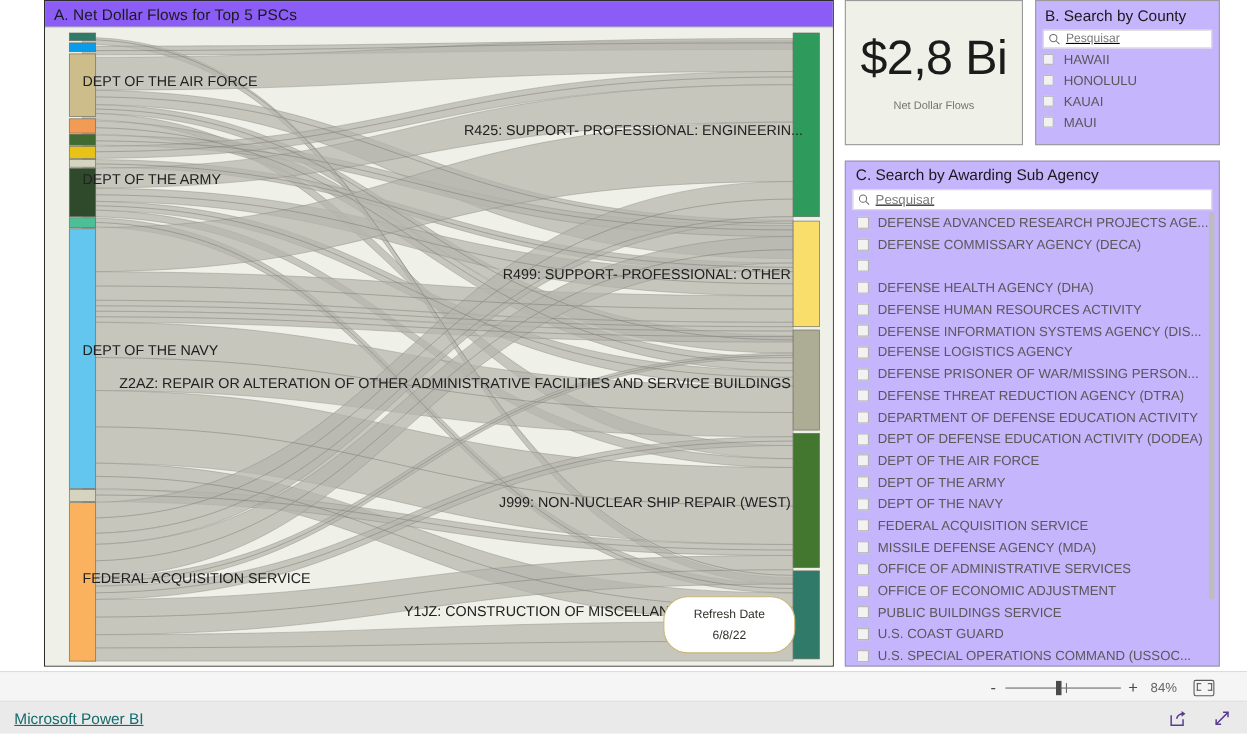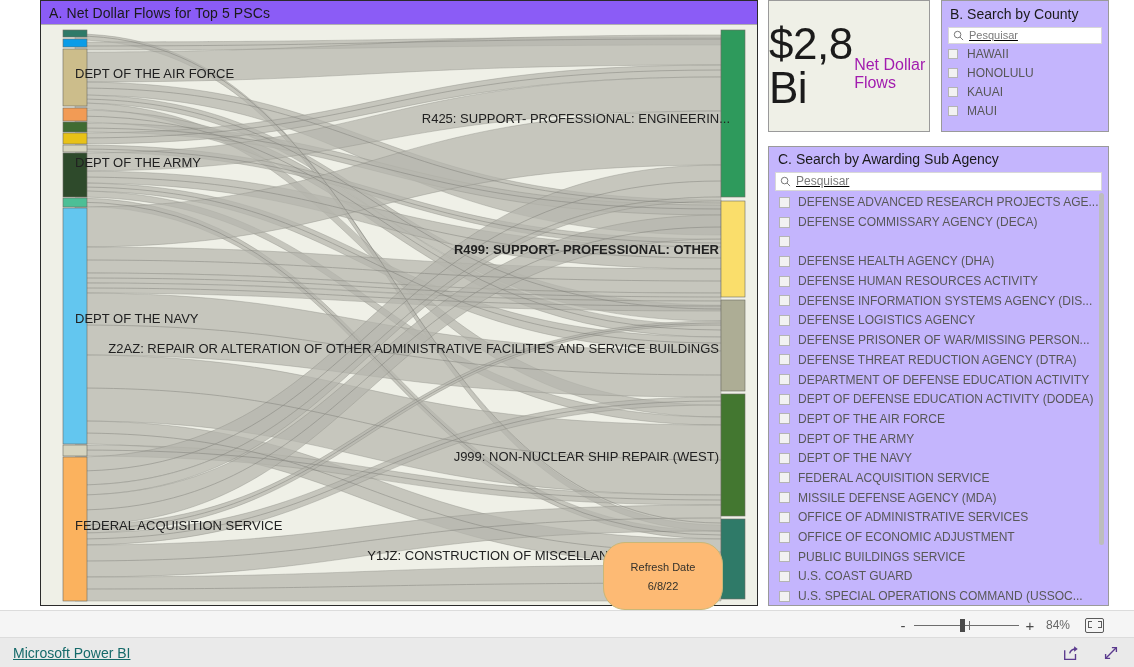--- a/index.html
+++ b/index.html
@@ -29,36 +29,36 @@
   .sankey-area svg{display:block;}
 
   .node-label{
     position:absolute;font-size:13px;color:#212121;white-space:nowrap;
     pointer-events:none;
   }
   .node-label.right{text-align:right;}
 
   
   .refresh-bubble{
-    position:absolute;left:562px;top:541px;width:120px;height:68px;
-    background:#fdba74;border:1px solid #c9b777;border-radius:22px;
+    position:absolute;left:562px;top:541px;width:120px;height:52px;
+    background:#ffffff;border:1px solid #c9b777;border-radius:22px;
     display:flex;flex-direction:column;align-items:center;justify-content:center;
     box-sizing:border-box;
   }
   .refresh-bubble .rl{font-size:11px;color:#33312b;}
   .refresh-bubble .rv{font-size:11px;color:#33312b;margin-top:7px;}
 
   
   .kpi-card{
     position:absolute;left:768px;top:0px;width:162px;height:132px;
     background:#eff0e7;border:1px solid #9a9a9a;box-sizing:border-box;
-    display:flex;align-items:center;justify-content:center;
+    display:flex;flex-direction:column;align-items:center;justify-content:center;
   }
   .kpi-value{font-size:44px;color:#1b1b1b;line-height:1;letter-spacing:-.5px;}
-  .kpi-label{font-size:16px;color:#a21caf;margin-top:16px;}
+  .kpi-label{font-size:10px;color:#737373;margin-top:16px;}
 
   
   .slicer{position:absolute;background:#c4b5fd;border:1px solid #9a9a9a;box-sizing:border-box;}
   .slicer-head{padding:4px 8px 2px 8px;}
   .slicer-head .stitle{font-size:14px;color:#1a1a1a;line-height:1.25;}
   .slicer-search{
     margin:2px 6px 0 6px;height:17px;background:#ffffff;border:1px solid #d8d8d8;
     display:flex;align-items:center;padding:0 4px;box-sizing:border-box;text-decoration:underline;
   }
   .slicer-search .mag{width:11px;height:11px;flex:0 0 auto;margin-right:5px;opacity:.75;}
@@ -233,21 +233,21 @@
             <rect x="680" y="494" width="24" height="80" fill="#2f7a68" stroke="#6b6b63" stroke-width="0.6"></rect>
           </g>
         </svg>
 
         <span class="node-label" style="left:34px;top:41px;">DEPT OF THE AIR FORCE</span>
         <span class="node-label" style="left:34px;top:130px;">DEPT OF THE ARMY</span>
         <span class="node-label" style="left:34px;top:286px;">DEPT OF THE NAVY</span>
         <span class="node-label" style="left:34px;top:493px;">FEDERAL ACQUISITION SERVICE</span>
 
         <span class="node-label right" style="left:0px;top:86px;width:678px;padding-left:11px;">R425: SUPPORT- PROFESSIONAL: ENGINEERIN...</span>
-        <span class="node-label right" style="left:0px;top:217px;width:678px;font-weight:bold;">R499: SUPPORT- PROFESSIONAL: OTHER</span>
+        <span class="node-label right" style="left:0px;top:217px;width:678px;">R499: SUPPORT- PROFESSIONAL: OTHER</span>
         <span class="node-label right" style="left:0px;top:316px;width:678px;">Z2AZ: REPAIR OR ALTERATION OF OTHER ADMINISTRATIVE FACILITIES AND SERVICE BUILDINGS</span>
         <span class="node-label right" style="left:0px;top:424px;width:678px;">J999: NON-NUCLEAR SHIP REPAIR (WEST)</span>
         <span class="node-label right" style="left:0px;top:523px;width:678px;">Y1JZ: CONSTRUCTION OF MISCELLANEOUS BUILDINGS</span>
       </div>
 
       <div class="refresh-bubble">
         <span class="rl">Refresh Date</span>
         <span class="rv">6/8/22</span>
       </div>
     </div>

